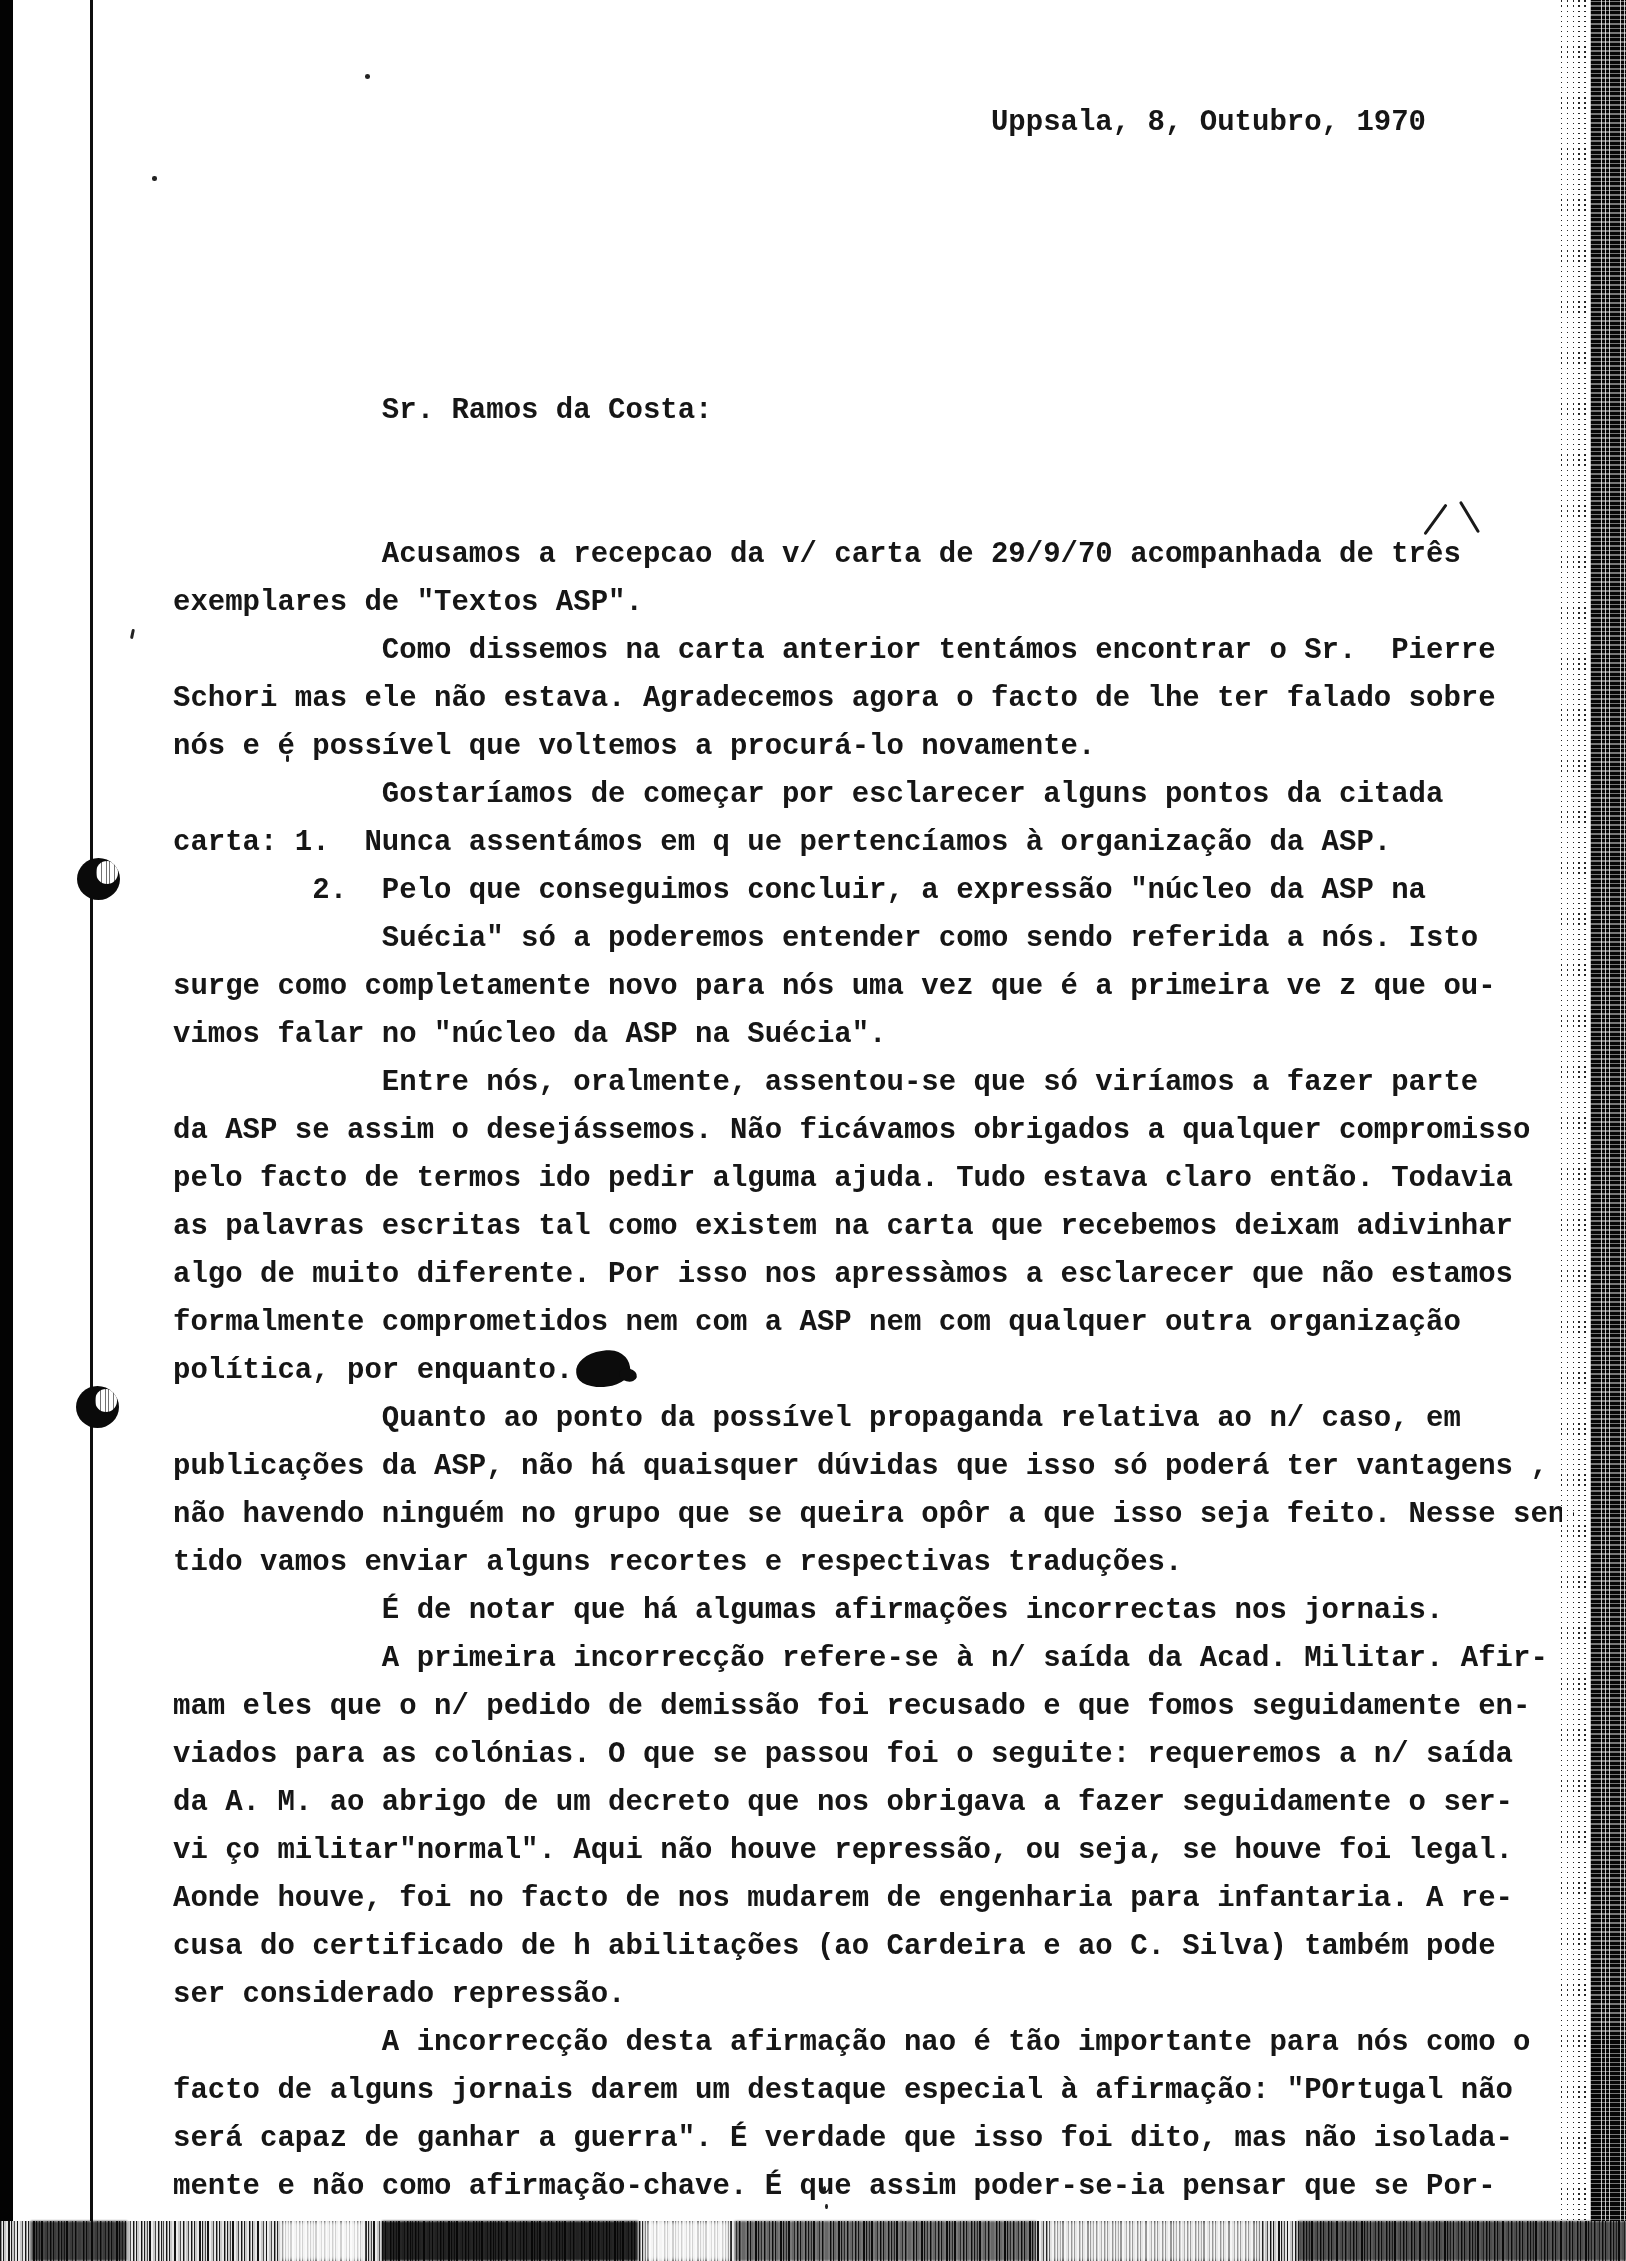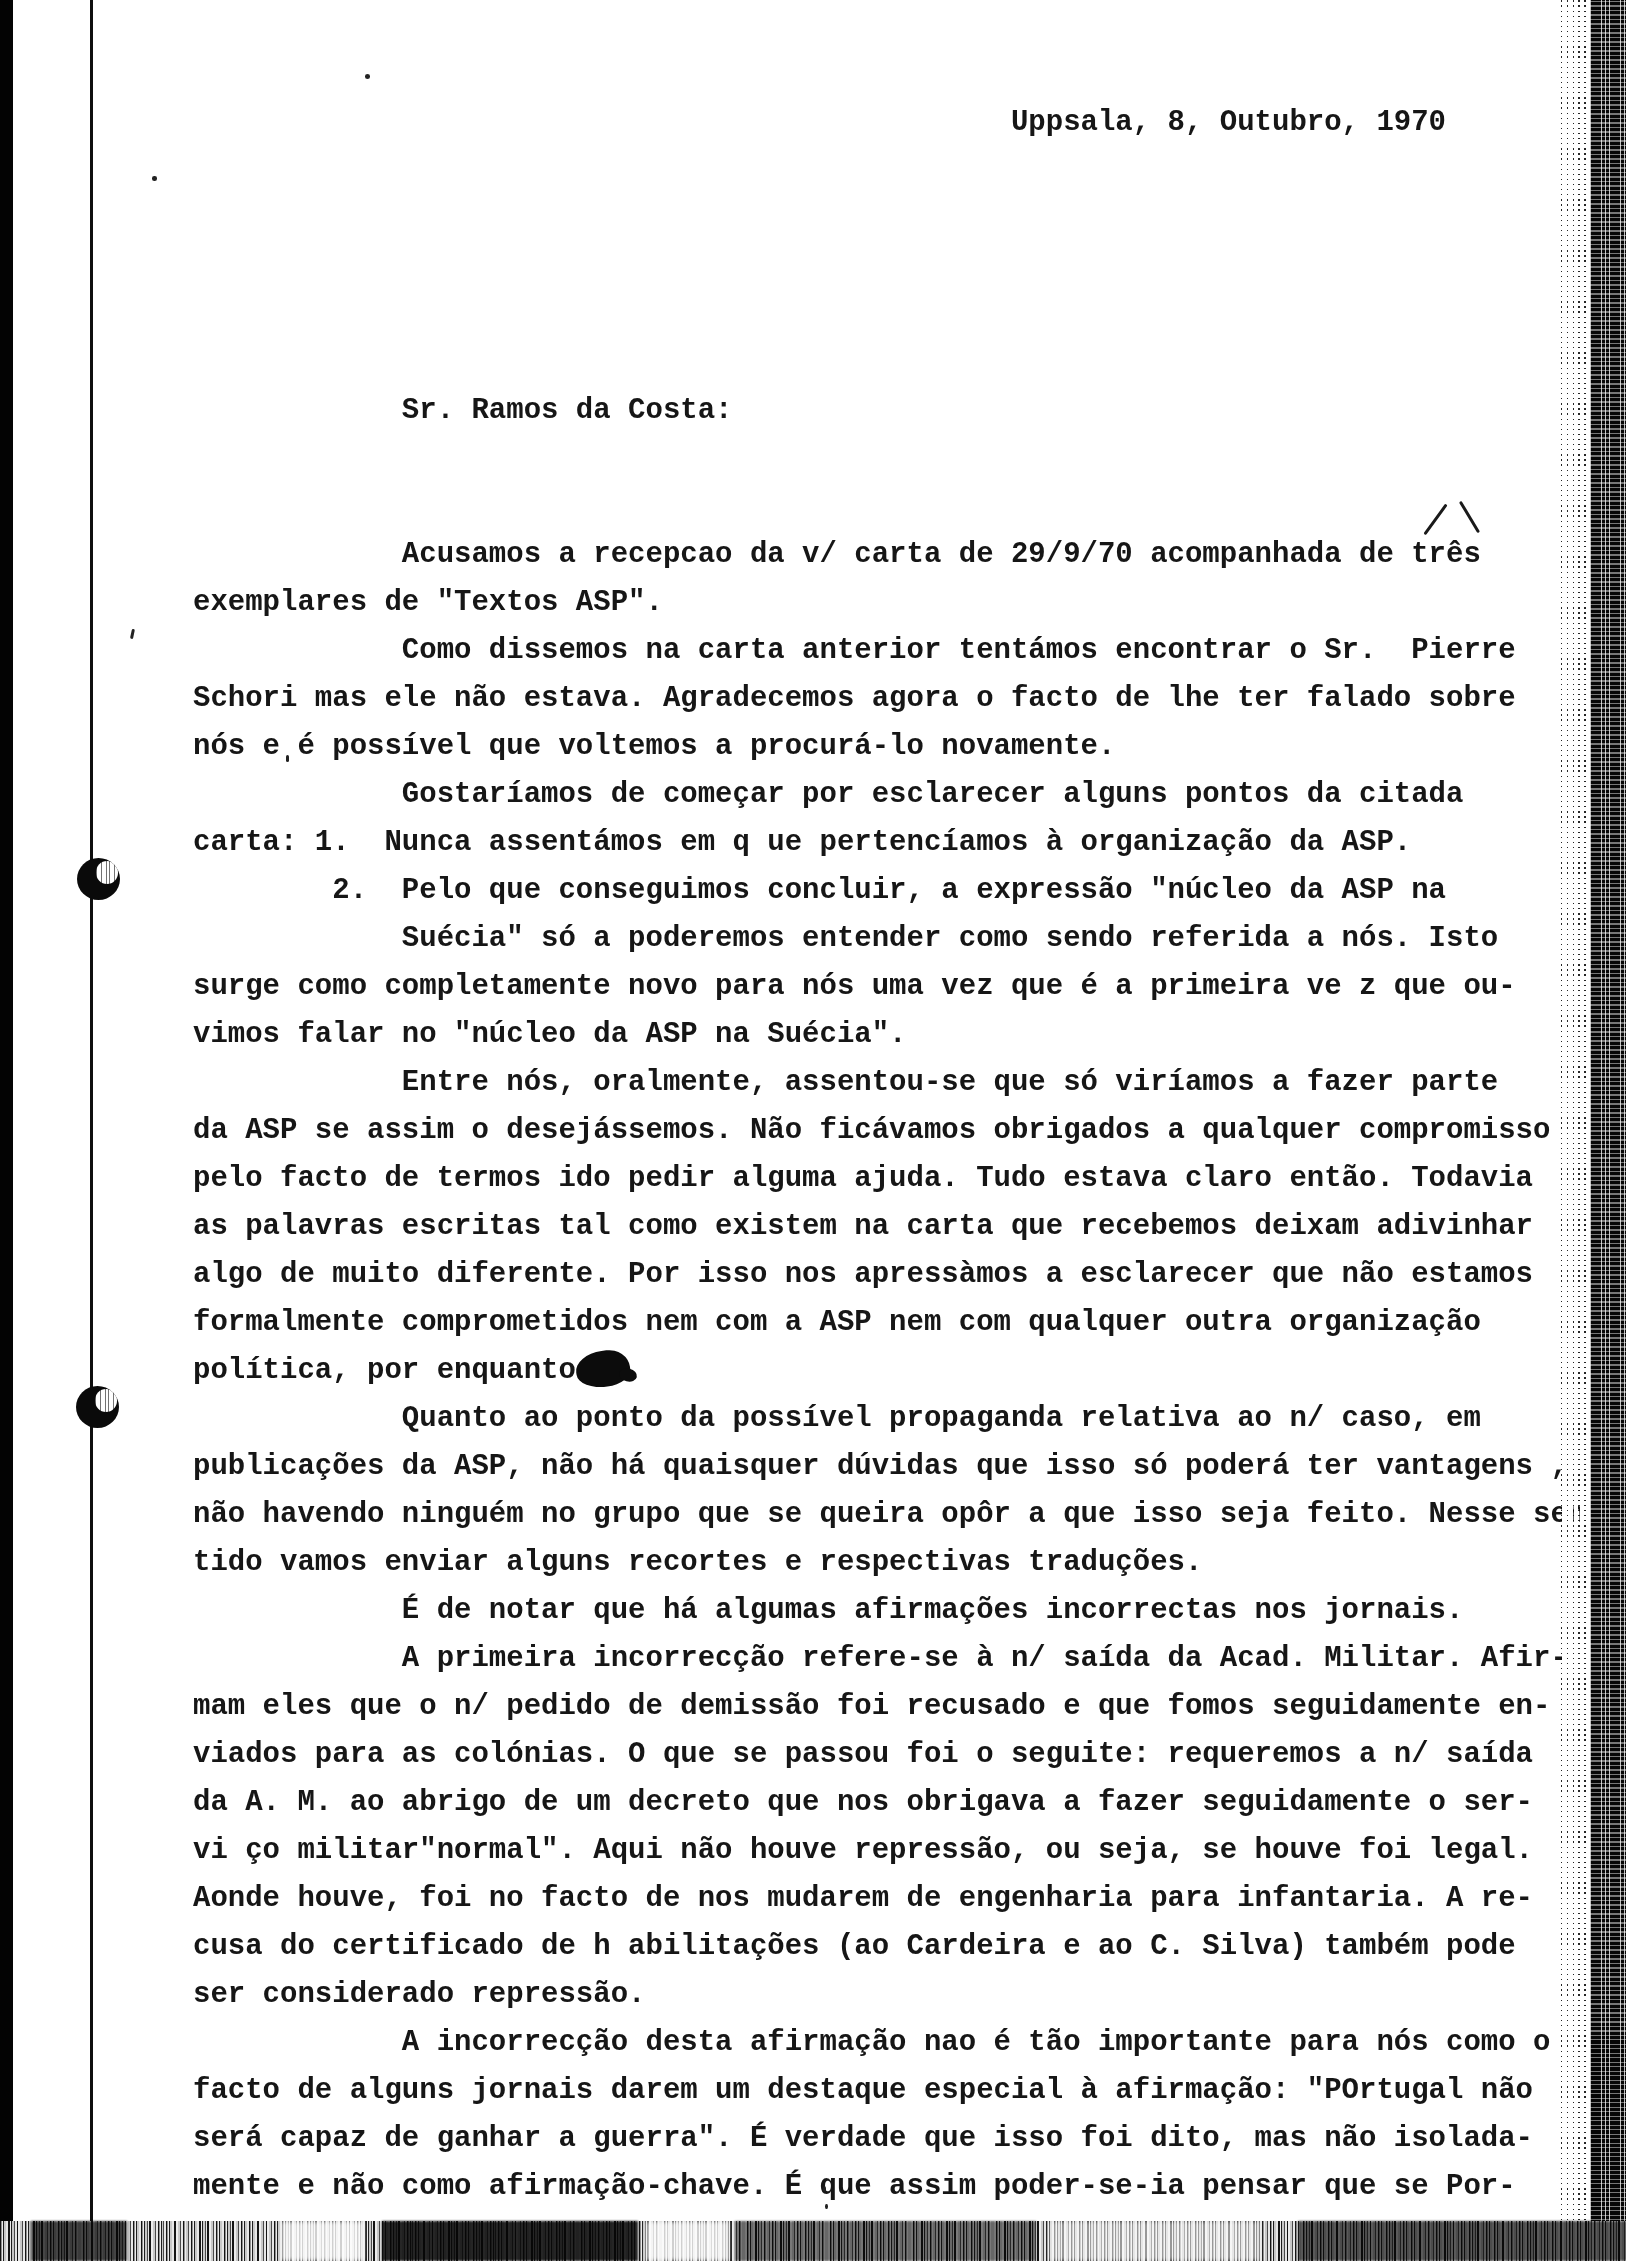--- a/index.html
+++ b/index.html
@@ -16,21 +16,21 @@
   .textblock{
     position:absolute;
     left:173px;top:99px;
     font-family:"Liberation Mono","DejaVu Sans Mono",monospace;
     font-weight:700;
     font-size:29px;
     line-height:48px;
     color:#161616;
     white-space:pre;
   }
-  .row{min-height:48px;margin-left:20px;}
+  .row{min-height:48px;}
 
   
   .edge-left{
     position:absolute;left:0;top:0;width:12.8px;height:2261px;
     background:#030303;
   }
   .rule-line{
     position:absolute;left:90px;top:0;width:3.2px;height:2261px;
     background:#0e0e0e;
   }

